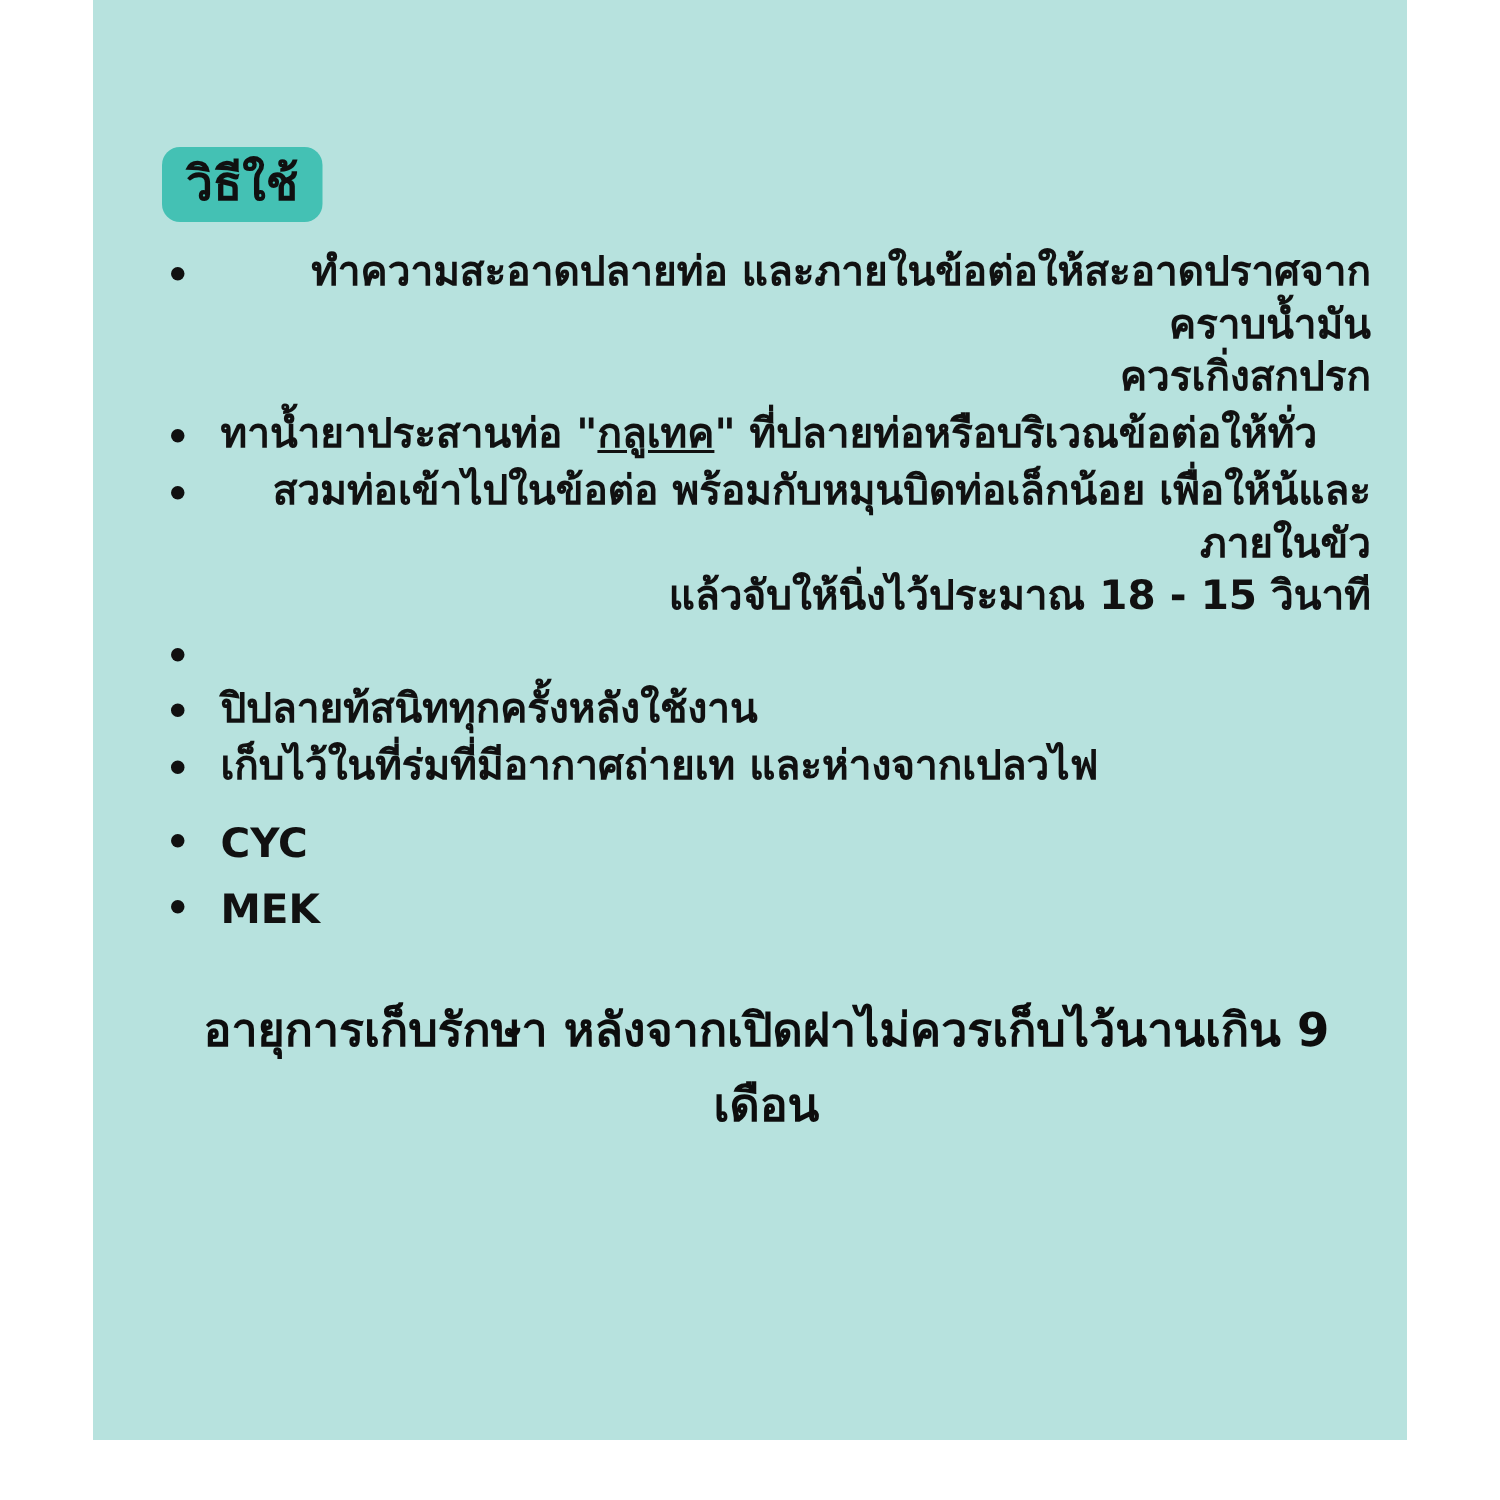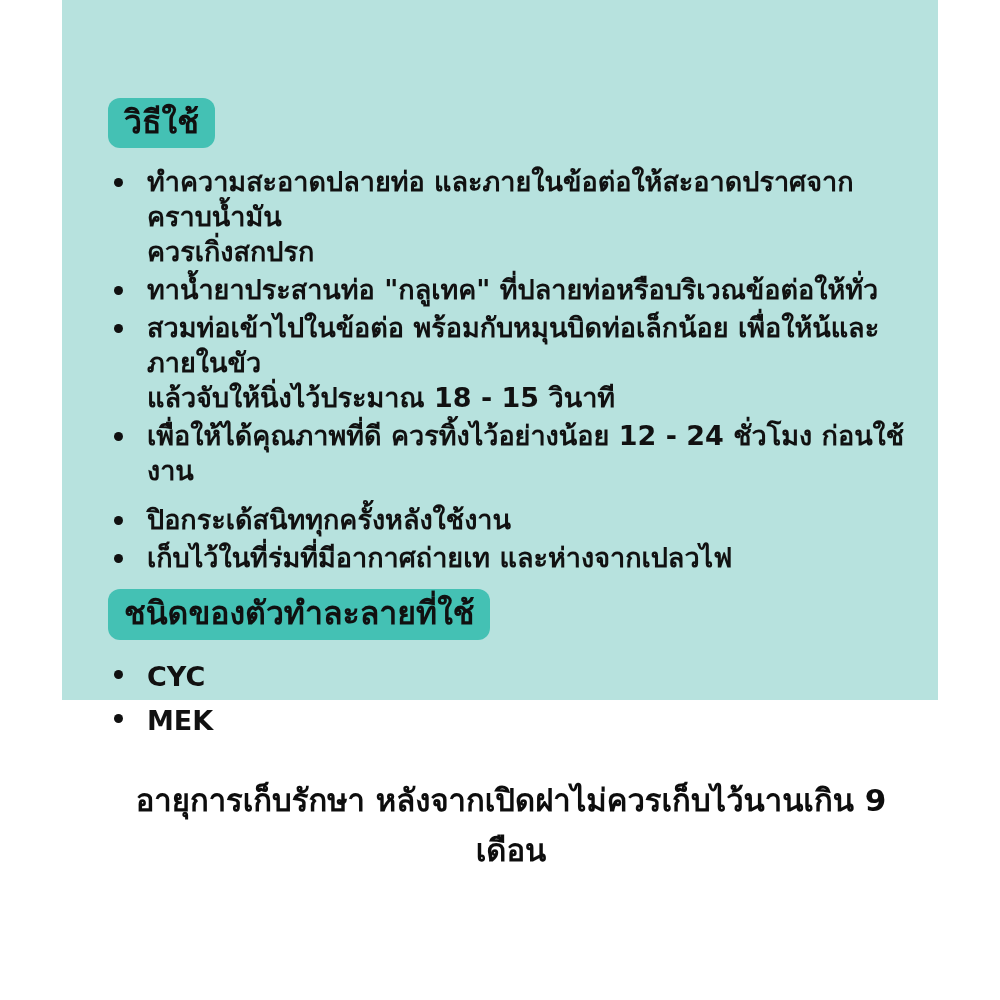--- a/index.html
+++ b/index.html
@@ -7,21 +7,21 @@
     width:1000px;height:1000px;
     background:#ffffff;
     font-family:"DejaVu Sans","Liberation Sans",sans-serif;
     color:#111111;
     position:relative;
     overflow:hidden;
   }
   .card{
     position:absolute;
     left:62px;top:0;
-    width:876px;height:700px;
+    width:876px;height:960px;
     background:#b7e2de;
     box-sizing:border-box;
     padding:98px 24px 0 46px;
   }
   .pill{
     display:inline-block;
     background:#44c1b4;
     color:#101010;
     font-weight:bold;
     font-size:32px;
@@ -32,34 +32,35 @@
   }
   ul.bullets{
     list-style:none;
     margin:4px 0 14px 0;
     padding:0;
   }
   ul.bullets li{
     display:flex;
     align-items:flex-start;
     margin:3px 0;
+    text-align:right;
   }
   .dot{
     flex:0 0 auto;
     width:9px;height:9px;
     border-radius:50%;
     background:#101010;
     margin:14px 24px 0 6px;
   }
   .li-text{
     font-size:27px;
     line-height:35px;
     font-weight:600;
   }
-  .li-text .underline{ }
+  .li-text .underline{ text-decoration:underline; }
   .latin-bullet .li-text{ font-weight:bold; line-height:41px; }
   .solvent-list{ margin-top:10px; }
   .storage{
     margin-top:34px;
     text-align:center;
     font-size:31px;
     font-weight:bold;
     color:#0d0d0d;
   }
 </style>
@@ -87,41 +88,39 @@
       <li>
         <span class="dot"></span>
         <div class="li-text">
           <div>สวมท่อเข้าไปในข้อต่อ พร้อมกับหมุนบิดท่อเล็กน้อย เพื่อให้น้และภายในขัว</div>
           <div>แล้วจับให้นิ่งไว้ประมาณ 18 - 15 วินาที</div>
         </div>
       </li>
       <li>
         <span class="dot"></span>
         <div class="li-text">
-          <div>เพื่อให้ได้คุณภาพที่ดี ควรทิ้งไว้อย่างน้อย 12 - 24 ชั่วโมง ก่อนใช้งาน</div>
         </div>
       </li>
     </ul>
   </section>
 
   <section>
     <ul class="bullets">
       <li>
         <span class="dot"></span>
-        <div class="li-text">ปิอกระเด้สนิททุกครั้งหลังใช้งาน</div>
+        <div class="li-text">ปิปลายท้สนิททุกครั้งหลังใช้งาน</div>
       </li>
       <li>
         <span class="dot"></span>
         <div class="li-text">เก็บไว้ในที่ร่มที่มีอากาศถ่ายเท และห่างจากเปลวไฟ</div>
       </li>
     </ul>
   </section>
 
   <section>
-    <div class="pill">ชนิดของตัวทำละลายที่ใช้</div>
     <ul class="bullets solvent-list">
       <li class="latin-bullet">
         <span class="dot"></span>
         <div class="li-text">CYC</div>
       </li>
       <li class="latin-bullet">
         <span class="dot"></span>
         <div class="li-text">MEK</div>
       </li>
     </ul>

